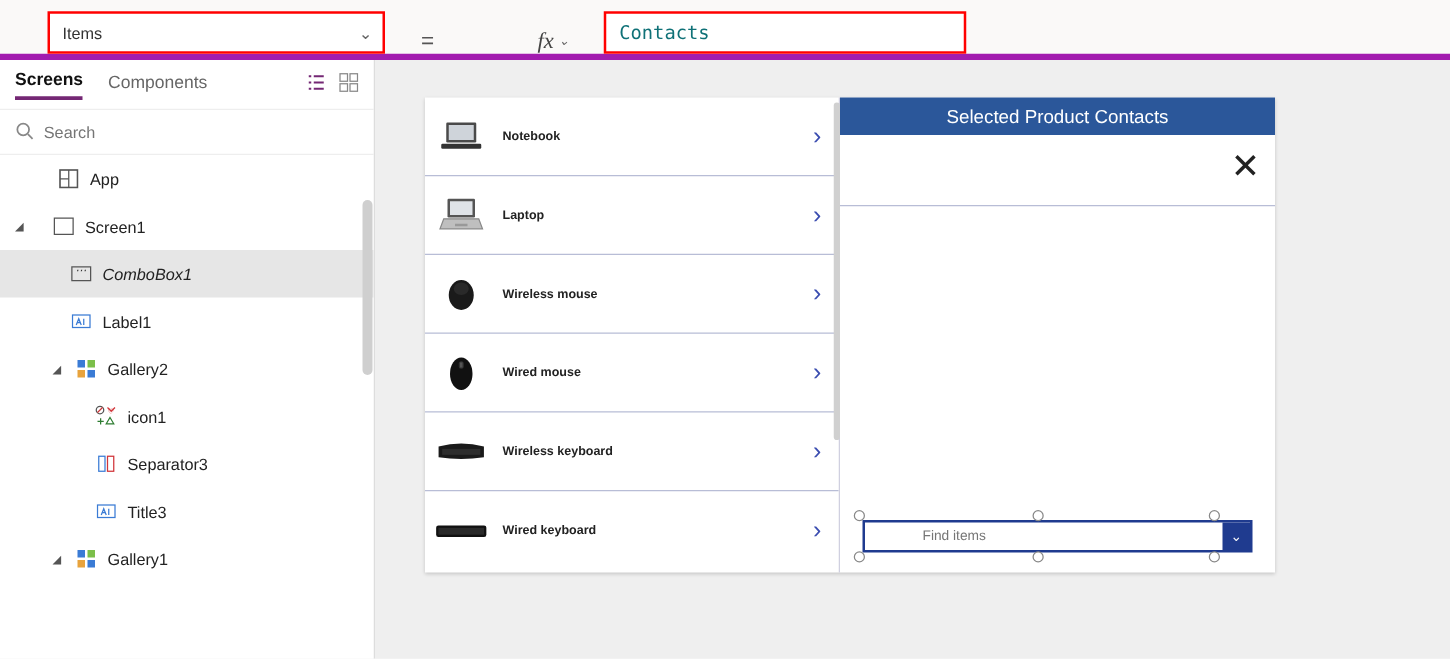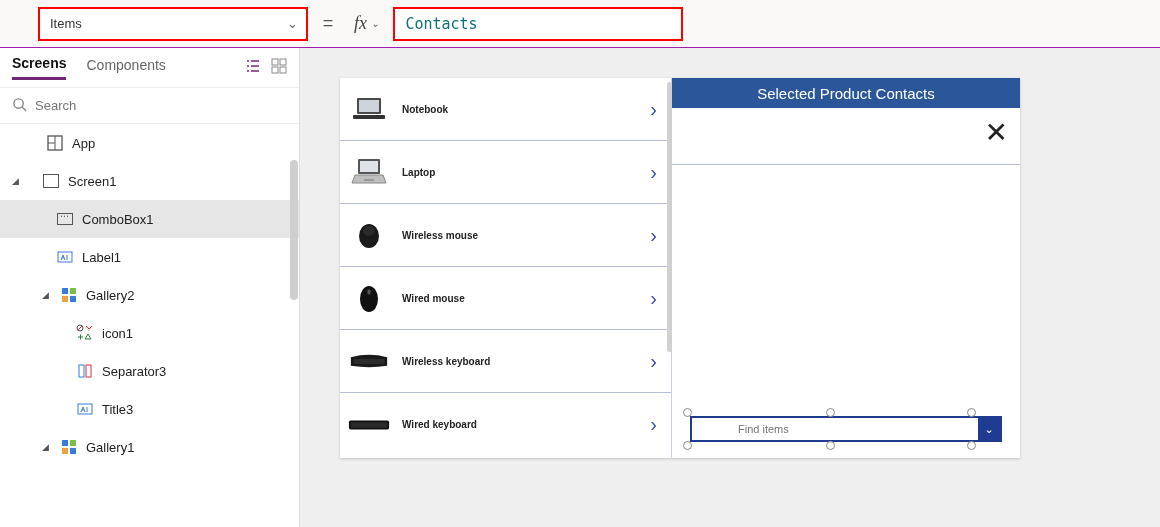--- a/index.html
+++ b/index.html
@@ -1,42 +1,42 @@
 <!DOCTYPE html>
 <html><head>
 <meta charset="utf-8">
 <style>
 * { box-sizing: border-box; margin: 0; padding: 0; }
 body { font-family: "Segoe UI", Arial, sans-serif; font-size: 13px; background: #f8f8f8; color: #333; width: 1160px; height: 527px; overflow: hidden; }
 
 
-.formula-bar { display: flex; align-items: center; height: 48px; background: #faf9f8; border-bottom: 1px solid #a21caf; padding: 0 8px; gap: 8px; }
+.formula-bar { display: flex; align-items: flex-end; height: 48px; background: #faf9f8; border-bottom: 5px solid #a21caf; padding: 0 8px; gap: 22px; }
 .property-select { position: relative; width: 270px; height: 34px; border: 2px solid red; background: white; display: flex; align-items: center; padding: 0 10px; margin-left: 30px; }
 .property-select .chev { position: absolute; right: 8px; color: #666; }
 .equals { width: 24px; text-align: center; font-size: 18px; color: #555; }
-.fx { display: flex; align-items: center; gap: 4px; font-style: italic; font-family: Georgia, serif; font-size: 18px; color: #444; padding: 0 6px; }
+.fx { display: flex; align-items: center; gap: 4px; font-style: italic; font-family: Georgia, serif; font-size: 18px; color: #444; padding: 0 6px; margin-left: 48px; }
 .fx-chev { font-size: 10px; color: #666; }
 .formula-input { flex: 0 0 290px; height: 34px; border: 2px solid red; background: white; display: flex; align-items: center; padding: 0 10px; font-family: Consolas, monospace; color: #0f7177; font-size: 15px; }
 
 .main { display: flex; height: calc(527px - 48px); }
 
 
 .left-panel { width: 300px; background: white; border-right: 1px solid #ddd; display: flex; flex-direction: column; position: relative; }
 .tabs { display: flex; align-items: center; height: 40px; border-bottom: 1px solid #eee; padding: 0 12px; }
 .tab { margin-right: 20px; font-size: 14px; color: #666; padding-bottom: 6px; }
 .tab.active { color: #111; font-weight: 600; border-bottom: 3px solid #742774; }
 .tab-icons { margin-left: auto; display: flex; gap: 10px; color: #666; }
 .tab-icons svg { width: 16px; height: 16px; }
 
 .search-row { display: flex; align-items: center; height: 36px; border-bottom: 1px solid #eee; padding: 0 12px; color: #888; gap: 8px; }
 .search-row input { border: none; outline: none; flex: 1; font-size: 13px; }
 
 .tree { flex: 1; overflow-y: auto; }
 .tree-row { display: flex; align-items: center; height: 38px; padding-left: 12px; gap: 8px; cursor: default; }
-.tree-row.selected { background: #e6e6e6; }
+.tree-row.selected { background: #e6e6e6; font-style: italic; }
 .tree-row .indent { display: inline-block; }
 .tree-row .expander { width: 10px; font-size: 9px; color: #555; }
 .tree-row .icon { width: 18px; height: 18px; display: flex; align-items: center; justify-content: center; }
 .tree-row .label { font-size: 13px; color: #222; }
 
 .vscroll-thumb { position: absolute; right: 1px; top: 112px; width: 8px; height: 140px; background: #cfcfcf; border-radius: 4px; }
 
 
 .canvas { flex: 1; background: #efefef; position: relative; padding: 30px 40px; }
 .app-surface { width: 680px; height: 380px; background: white; box-shadow: 0 1px 3px rgba(0,0,0,0.18); display: flex; position: relative; }

